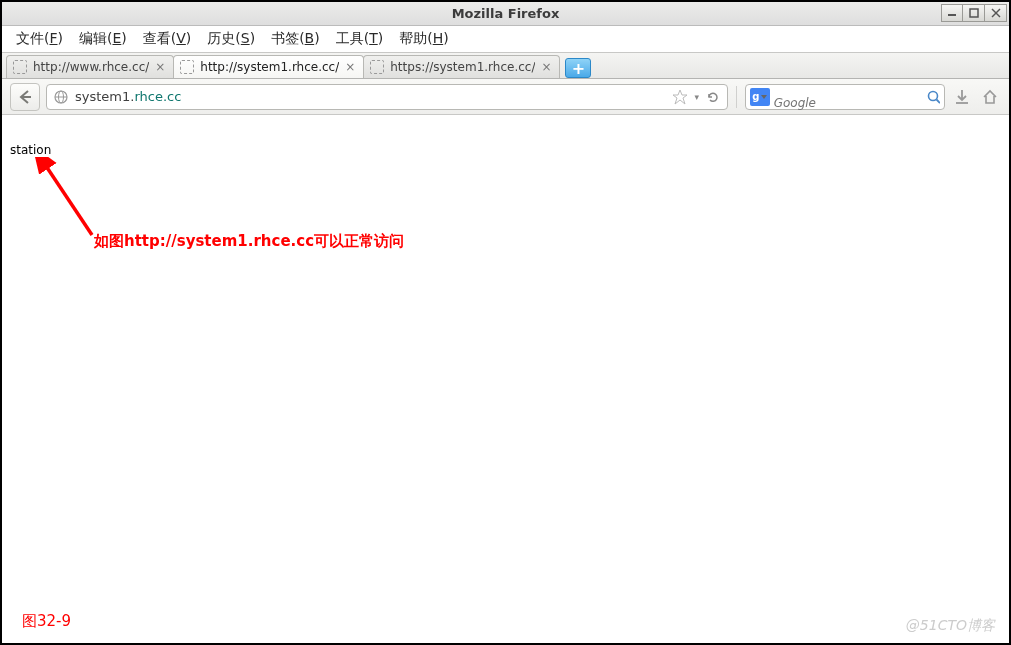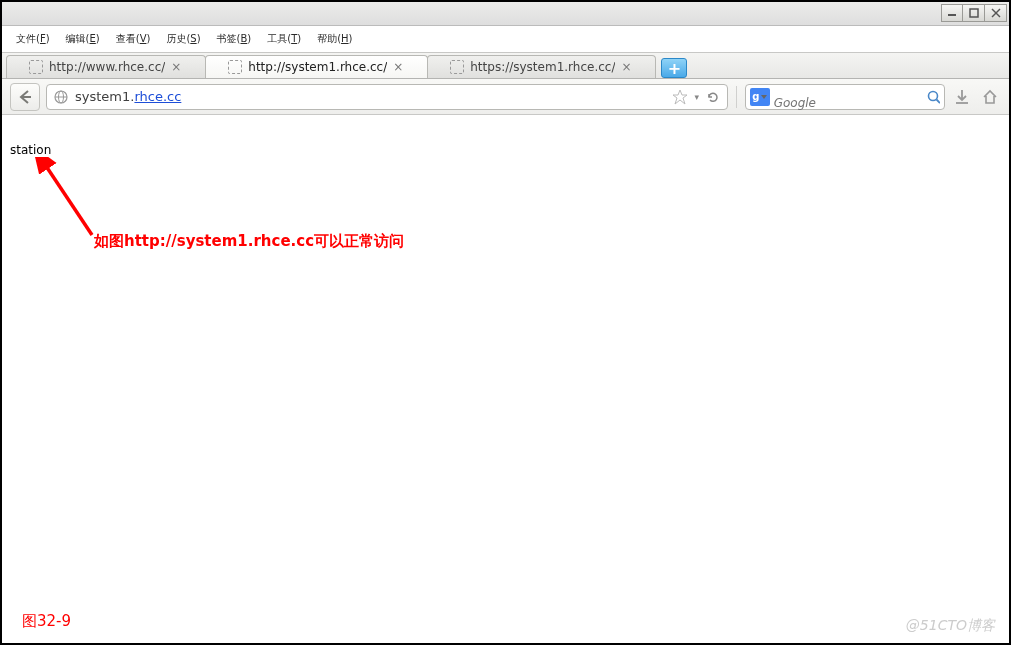--- a/index.html
+++ b/index.html
@@ -6,41 +6,41 @@
   body { width: 1011px; height: 645px; background: #fff; position: relative; border: 2px solid #000; }
   
   
   .titlebar { height: 24px; background: linear-gradient(#ececea,#dedede); display: flex; align-items: center; position: relative; border-bottom: 1px solid #bbb; }
   .titlebar .title { flex: 1; text-align: center; font-weight: bold; font-size: 13px; color: #3c3c3c; }
   .win-controls { position: absolute; right: 2px; top: 2px; display: flex; gap: 0; }
   .win-btn { width: 22px; height: 18px; background: linear-gradient(#f6f6f4,#d8d8d4); border: 1px solid #9a9a96; display:flex; align-items:center; justify-content:center; font-size:10px; color:#555; cursor:pointer; }
   .win-btn + .win-btn { border-left:none; }
   
   
-  .menubar { height: 26px; display:flex; align-items:center; padding: 0 6px; font-size:10px; color:#2a2a2a; background:#fff; }
+  .menubar { height: 26px; display:flex; align-items:center; padding: 0 6px; font-size:14px; color:#2a2a2a; background:#fff; }
   .menu-item { padding: 2px 8px; cursor:pointer; }
   .menu-item u.hot { text-decoration: underline; }
   
   
   .tabbar { height: 27px; background:linear-gradient(#f4f4f2,#e8e8e6); border-top:1px solid #c8c8c6; border-bottom:1px solid #b4b4b2; display:flex; align-items:flex-end; padding: 0 4px; }
-  .tab { height: 23px; min-width: 150px; max-width: 240px; background:linear-gradient(#f0f0ee,#e0e0de); border:1px solid #b8b8b4; border-bottom:none; border-top-left-radius:4px; border-top-right-radius:4px; margin-right:-1px; display:flex; align-items:center; padding:0 22px; font-size:12px; color:#444; cursor:pointer; }
+  .tab { height: 23px; min-width: 150px; max-width: 240px; background:linear-gradient(#f0f0ee,#e0e0de); border:1px solid #b8b8b4; border-bottom:none; border-top-left-radius:4px; border-top-right-radius:4px; margin-right:-1px; display:flex; align-items:center; padding:0 6px; font-size:12px; color:#444; cursor:pointer; }
   .tab.active { background:linear-gradient(#ffffff,#f6f6f4); color:#222;margin-top:48px; }
   .tab .dashed-ico { width:14px; height:14px; border:1px dashed #999; border-radius:2px; margin-right:6px; flex:0 0 auto; }
   .tab .tab-label { flex:1; white-space:nowrap; overflow:hidden; text-overflow:ellipsis; }
   .tab .tab-close { width:14px; height:14px; display:flex; align-items:center; justify-content:center; font-size:12px; color:#777; cursor:pointer; margin-left:4px; }
   .newtab { width:26px; height:20px; background:linear-gradient(#8fd3f7,#4aa9e8); border:1px solid #2b88c8; border-radius:3px; margin-left:6px; display:flex; align-items:center; justify-content:center; color:#fff; font-weight:bold; cursor:pointer; }
   
   
   .navbar { height: 36px; background:linear-gradient(#f8f8f6,#eeeeec); border-bottom:1px solid #c8c8c6; display:flex; align-items:center; padding:0 8px; gap:6px; }
   .nav-back { width:30px; height:28px; border:1px solid #c4c4c0; border-radius:4px; background:linear-gradient(#fdfdfb,#ececea); display:flex; align-items:center; justify-content:center; cursor:pointer; }
   .urlbar { flex:1; height:26px; border:1px solid #b8b8b4; border-radius:4px; background:#fff; display:flex; align-items:center; padding:0 6px; gap:6px; }
   .urlbar .globe-ico { width:16px; height:16px; }
   .urlbar .url-text { flex:1; font-size:13px; }
   .urlbar .url-text .dim { color:#404040; }
-  .urlbar .url-text .norm { color:#1d4ed8;text-decoration:underline; }
+  .urlbar .url-text .norm { color:#0f766e; }
   .url-right { display:flex; align-items:center; gap:6px; }
   .sep { width:1px; height:22px; background:#d0d0ce; margin:0 2px; }
   .searchbar { width:200px; height:26px; border:1px solid #b8b8b4; border-radius:4px; background:#fff; display:flex; align-items:center; padding:0 4px; gap:4px; }
   .search-engine { width:22px; height:18px; background:#4285f4; color:#fff; font-size:10px; font-weight:bold; display:flex; align-items:center; justify-content:center; border-radius:2px; position:relative; }
   .search-engine::after { content:""; border-left:3px solid transparent; border-right:3px solid transparent; border-top:4px solid #666; margin-left:2px; }
   .searchbar input { flex:1; border:none; outline:none; font-size:12px; color:#888; font-style:italic; background:transparent;margin-top:13px; }
   .nav-icon { width:22px; height:22px; display:flex; align-items:center; justify-content:center; cursor:pointer; color:#888; }
   
   
   .content { position:absolute; left:2px; right:2px; top:113px; bottom:2px; background:#fff; overflow:hidden; }
@@ -49,20 +49,21 @@
   
   .arrow-svg { position:absolute; left:32px; top:155px; pointer-events:none; }
   .annotation { position:absolute; left:92px; top:230px; color:#ff0000; font-weight:bold; font-size:15px; }
   .fig-label { position:absolute; left:20px; bottom:12px; color:#ff0000; font-weight:normal; font-size:15px; }
   .watermark { position:absolute; right:14px; bottom:8px; color:#ccc; font-size:14px; font-style:italic; }
 </style>
 </head>
 <body>
 
 <div class="titlebar">
+  <div class="title">Mozilla Firefox</div>
   <div class="win-controls">
     <div class="win-btn">
       <svg width="10" height="10">
           <line x1="1" y1="7" x2="9" y2="7" stroke="#555" stroke-width="2"></line>
         </svg>
     </div>
     <div class="win-btn">
       <svg width="10" height="10">
           <rect x="1" y="1" width="8" height="8" fill="none" stroke="#555" stroke-width="1.5"></rect>
         </svg>

